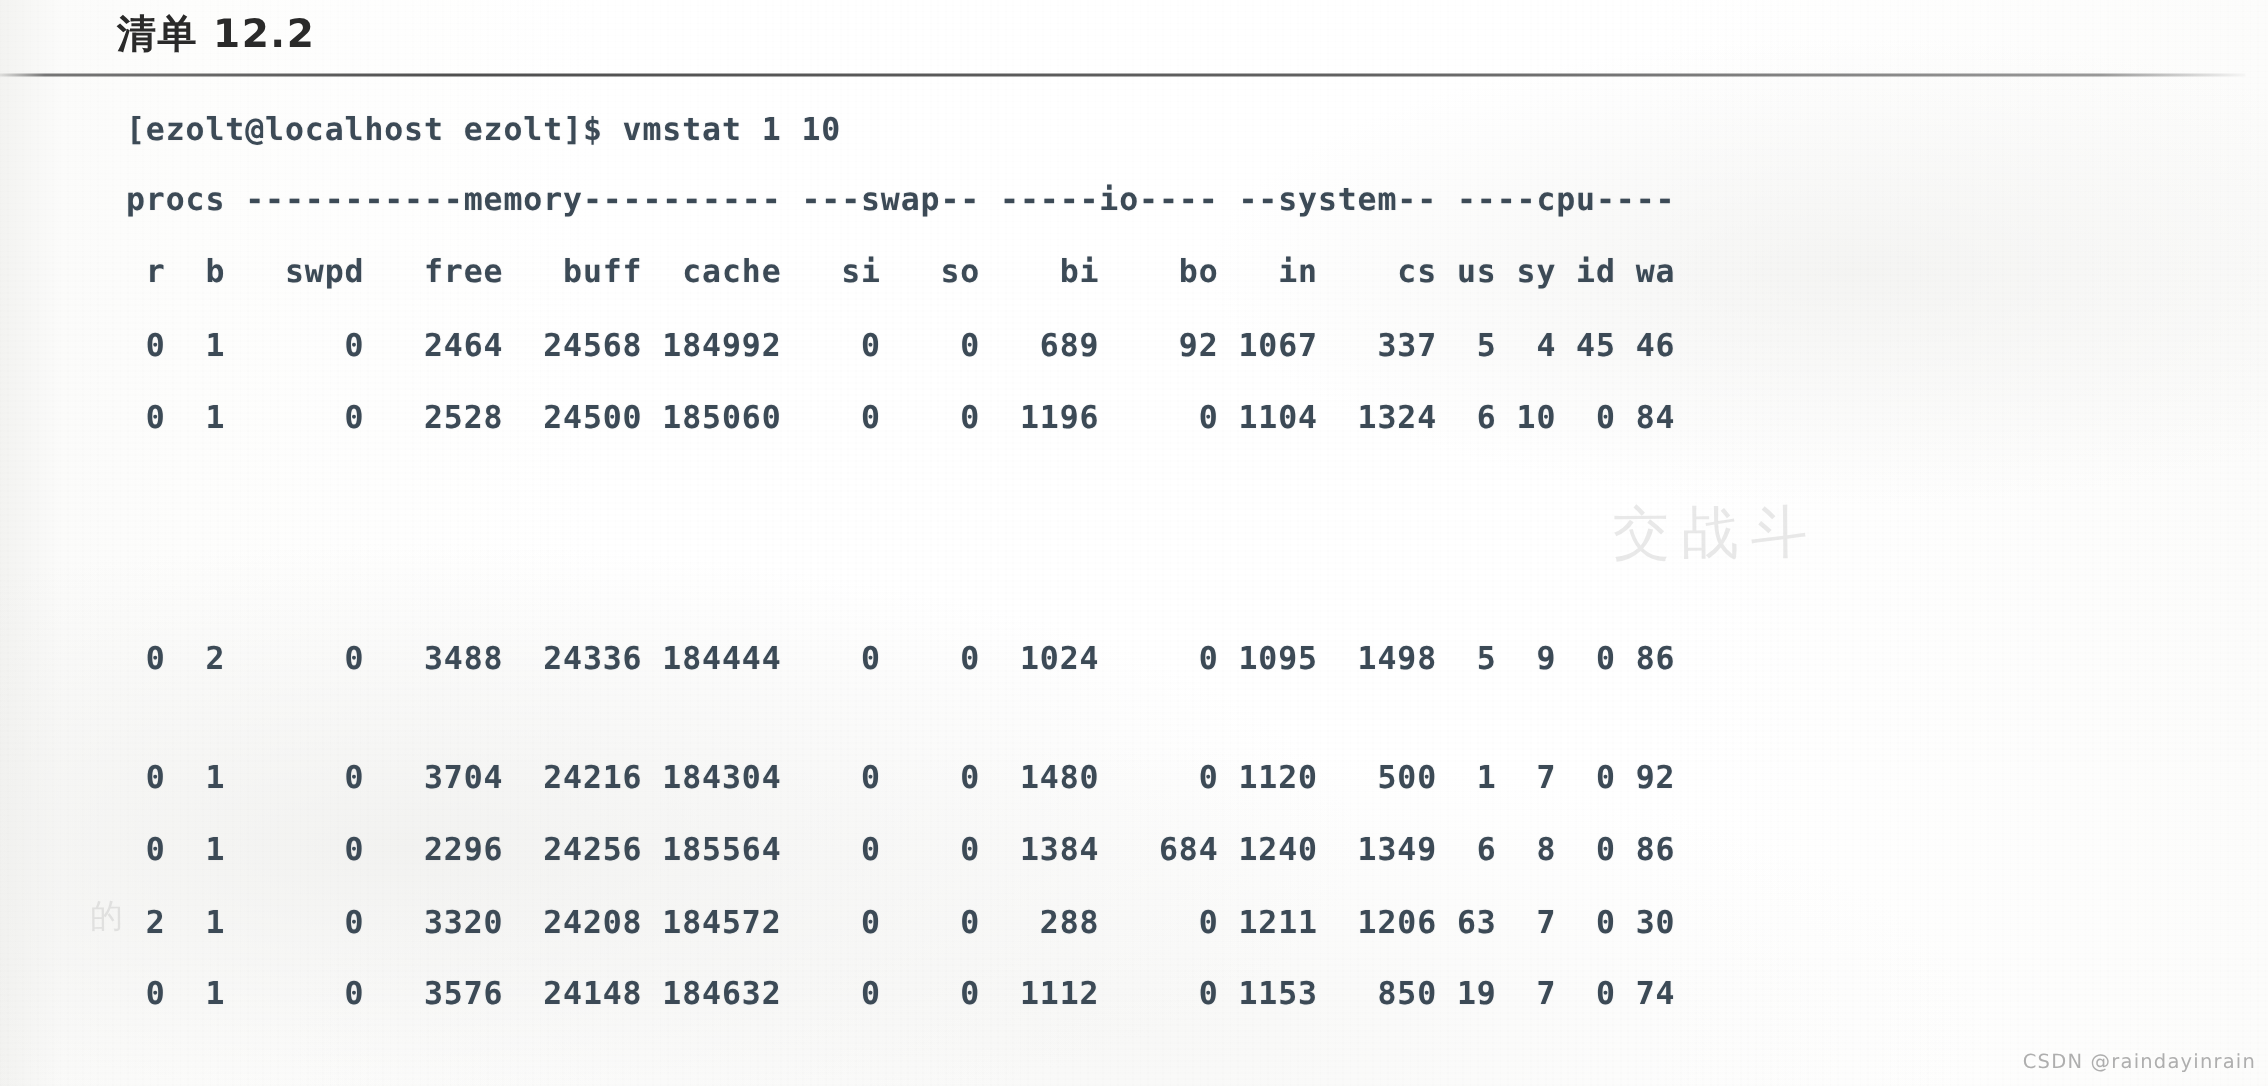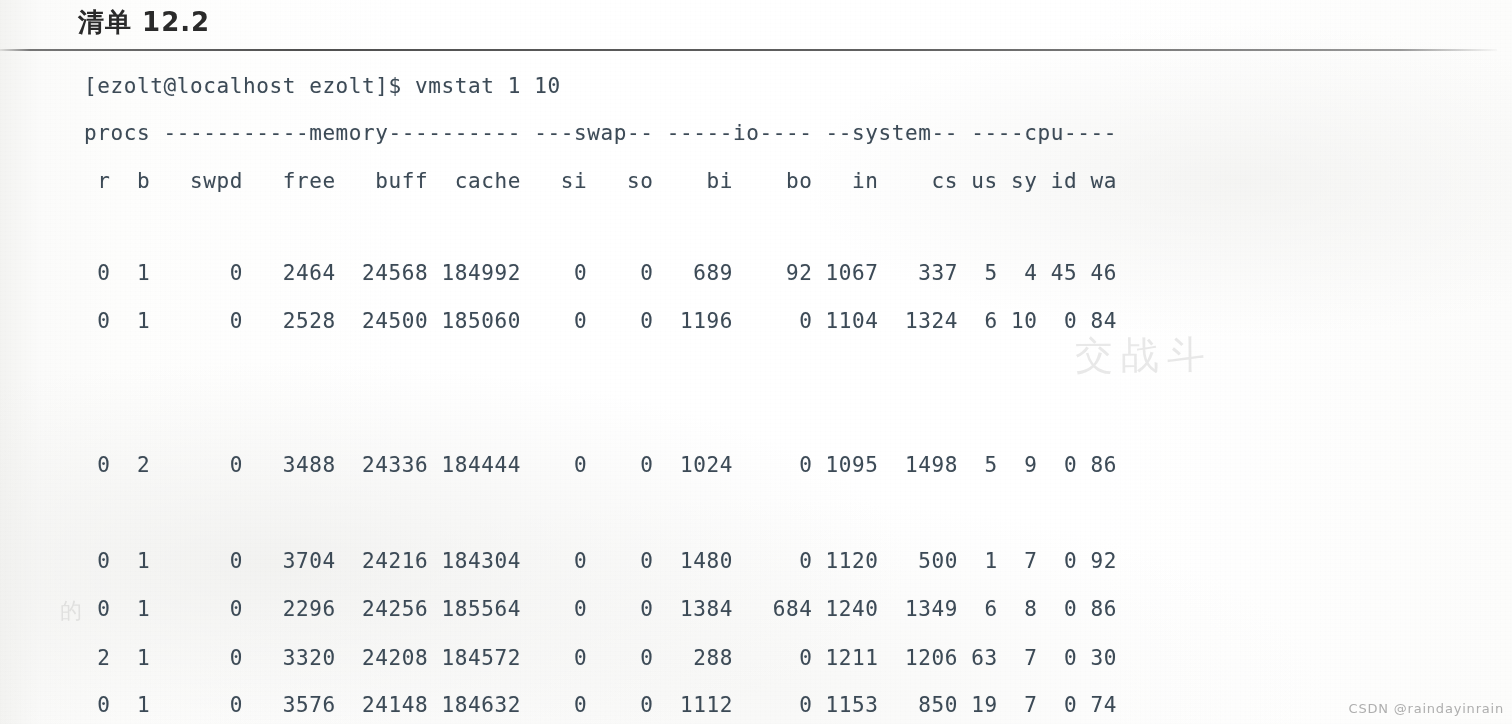--- a/index.html
+++ b/index.html
@@ -80,43 +80,42 @@
   }
 
   
   #listing {
     position: absolute;
     left: 0; top: 50px;
     width: 1473px;
     font-family: "DejaVu Sans Mono", monospace;
     color: #3c4a56;
     font-size: 21px;
-    font-weight: 400;
+    font-weight: 700;
     white-space: pre;
   }
   .line {
     position: absolute;
     left: 84px;
     white-space: pre;
     text-shadow: 0 0 1px rgba(60,74,86,0.18);
   }
   #cmd-line    { top: 24px;  letter-spacing: .6px; }
   #group-line  { top: 71px;  letter-spacing: .6px; }
   #header-line { top: 119px; letter-spacing: .6px; }
 
   .data-line {
     letter-spacing: .6px;
-    margin-top: 43px;
   }
   
   .r0 { top: 168px; }
   .r1 { top: 216px; }
   .r2 { top: 264px; }
   .r3 { top: 312px; }
-  .r4 { top: 360px; }
+  .r4 { top: 377px; }
   .r5 { top: 408px; }
   .r6 { top: 456px; }
   .r7 { top: 504px; }
   .r8 { top: 553px; }
   .r9 { top: 600px; }
 
   
   #watermark {
     position: absolute;
     right: 8px;

